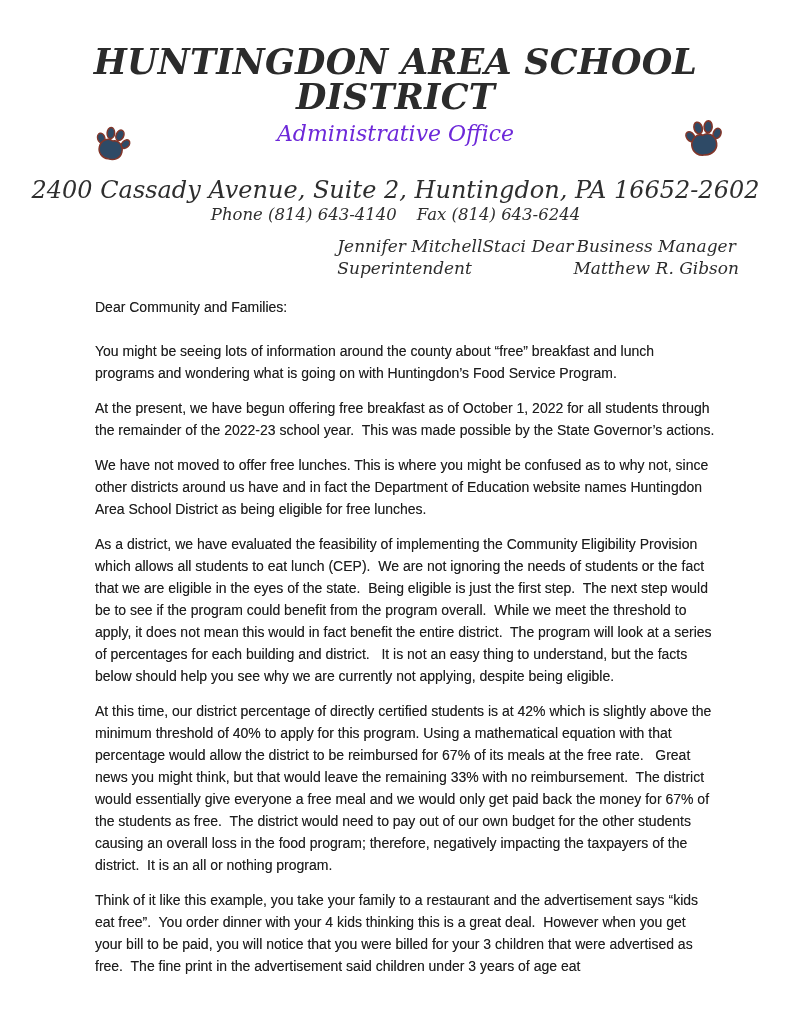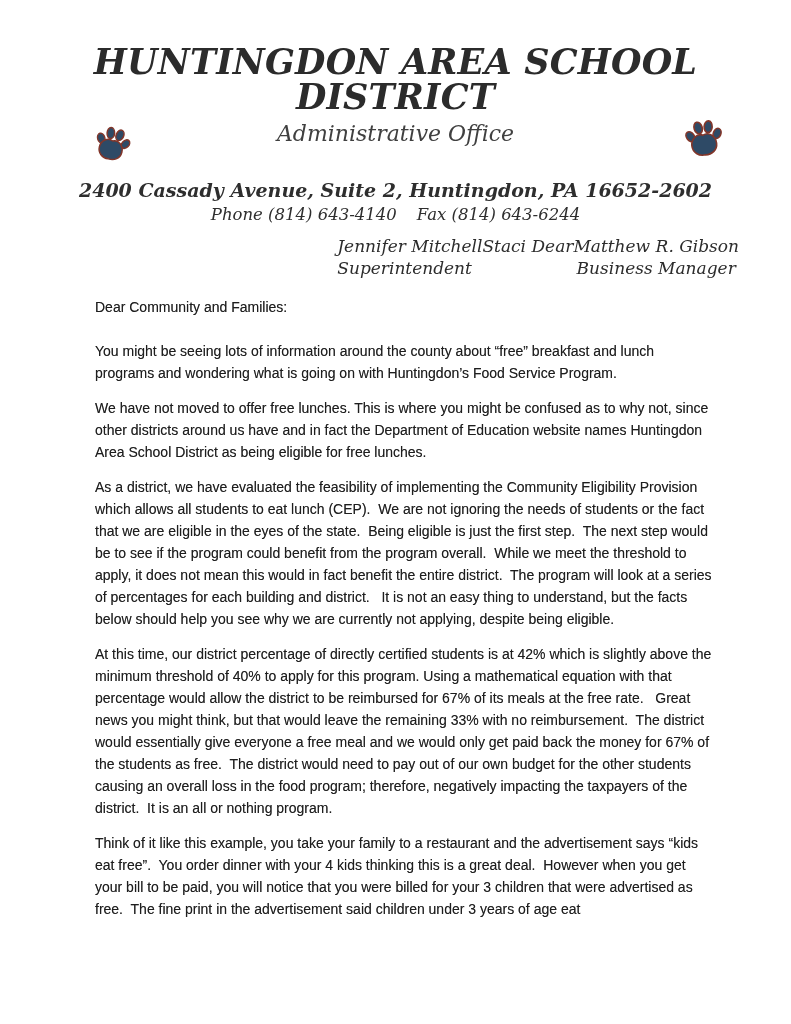--- a/index.html
+++ b/index.html
@@ -31,31 +31,31 @@
     color: #2b2b2b;
   }
   .office-subtitle {
     margin: 8px 0 0 0;
     text-align: center;
     font-family: "DejaVu Serif", serif;
     font-style: italic;
     font-weight: 500;
     font-size: 22px;
     line-height: 1.1;
-    color: #404040;
+    color: #6d28d9;
   }
   .address-block {
     margin-top: 32px;
     text-align: center;
   }
   .address-line {
     font-family: "DejaVu Serif", serif;
     font-style: italic;
-    font-weight: 700;
-    font-size: 19px;
+    font-weight: 400;
+    font-size: 24px;
     line-height: 24px;
     color: #2e2e2e;
   }
   .phone-line {
     margin-top: 2px;
     font-family: "DejaVu Serif", serif;
     font-style: italic;
     font-weight: 500;
     font-size: 16.5px;
     line-height: 21px;
@@ -150,30 +150,31 @@
 
     <div class="contacts">
       <div class="contact left">
         <div>Jennifer Mitchell</div>
         <div>Superintendent</div>
       </div>
       <div class="contact center">
         <div>Staci Dear</div>
       </div>
       <div class="contact right">
+        <div>Business Manager</div>
         <div>Matthew R. Gibson</div>
-        <div>Business Manager</div>
       </div>
     </div>
   </header>
 
   <main class="letter-body">
     <p class="salutation">Dear Community and Families:</p>
     <div id="paragraphs">
         <p class="para"><span class="">You might be seeing lots of information around the county about “free” breakfast and lunch programs and wondering what is going on with Huntingdon’s Food Service Program.</span></p>
+        <p class="para"><span class="">At the present, we have begun offering free breakfast as of October 1, 2022 for all students through the remainder of the 2022-23 school year.  This was made possible by the State Governor’s actions.</span></p>
         <p class="para"><span class="">We have not moved to offer free lunches. This is where you might be confused as to why not, since other districts around us have and in fact the Department of Education website names Huntingdon Area School District as being eligible for free lunches.</span></p>
         <p class="para"><span class="">As a district, we have evaluated the feasibility of implementing the Community Eligibility Provision which allows all students to eat lunch (CEP).  We are not ignoring the needs of students or the fact that we are eligible in the eyes of the state.  Being eligible is just the first step.  The next step would be to see if the program could benefit from the program overall.  While we meet the threshold to apply, it does not mean this would in fact benefit the entire district.  The program will look at a series of percentages for each building and district.   It is not an easy thing to understand, but the facts below should help you see why we are currently not applying, despite being eligible.</span></p>
         <p class="para"><span class="">At this time, </span><span class="bold">our district percentage of directly certified students is at 42% which is slightly above the minimum threshold of 40% to apply for this program</span><span class="">. Using a mathematical equation with that percentage would allow the district to be reimbursed for 67% of its meals at the free rate.   Great news you might think, but that would leave the remaining 33% with no reimbursement.  The district would essentially give everyone a free meal and we would only get paid back the money for 67% of the students as free.  The district would need to pay out of our own budget for the other students causing an overall loss in the food program; therefore, negatively impacting the taxpayers of the district.  It is an all or nothing program.</span></p>
         <p class="para"><span class="">Think of it like this example, you take your family to a restaurant and the advertisement says “kids eat free”.  You order dinner with your 4 kids thinking this is a great deal.  However when you get your bill to be paid, you will notice that you were billed for your 3 children that were advertised as free.  The fine print in the advertisement said children under 3 years of age eat</span></p>
       </div>
   </main>
 
 </div>
 
 </body></html>

